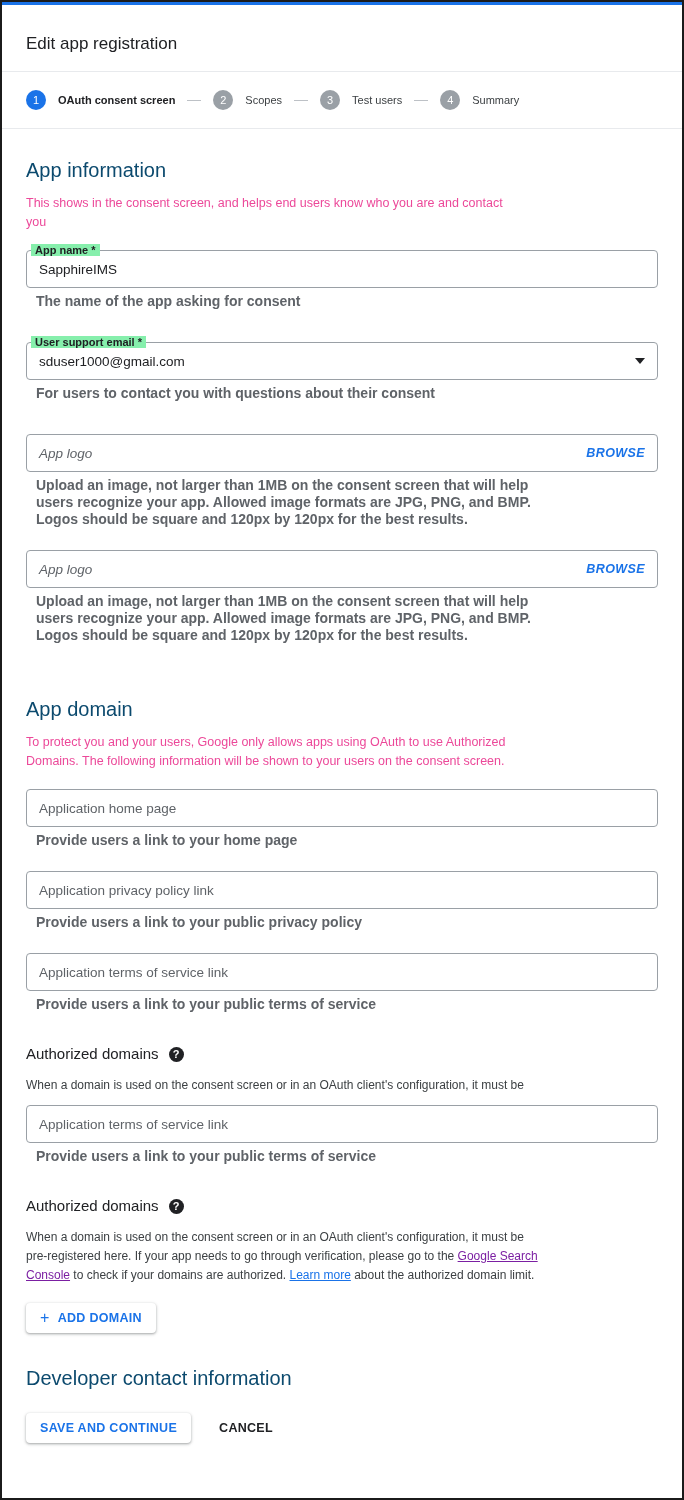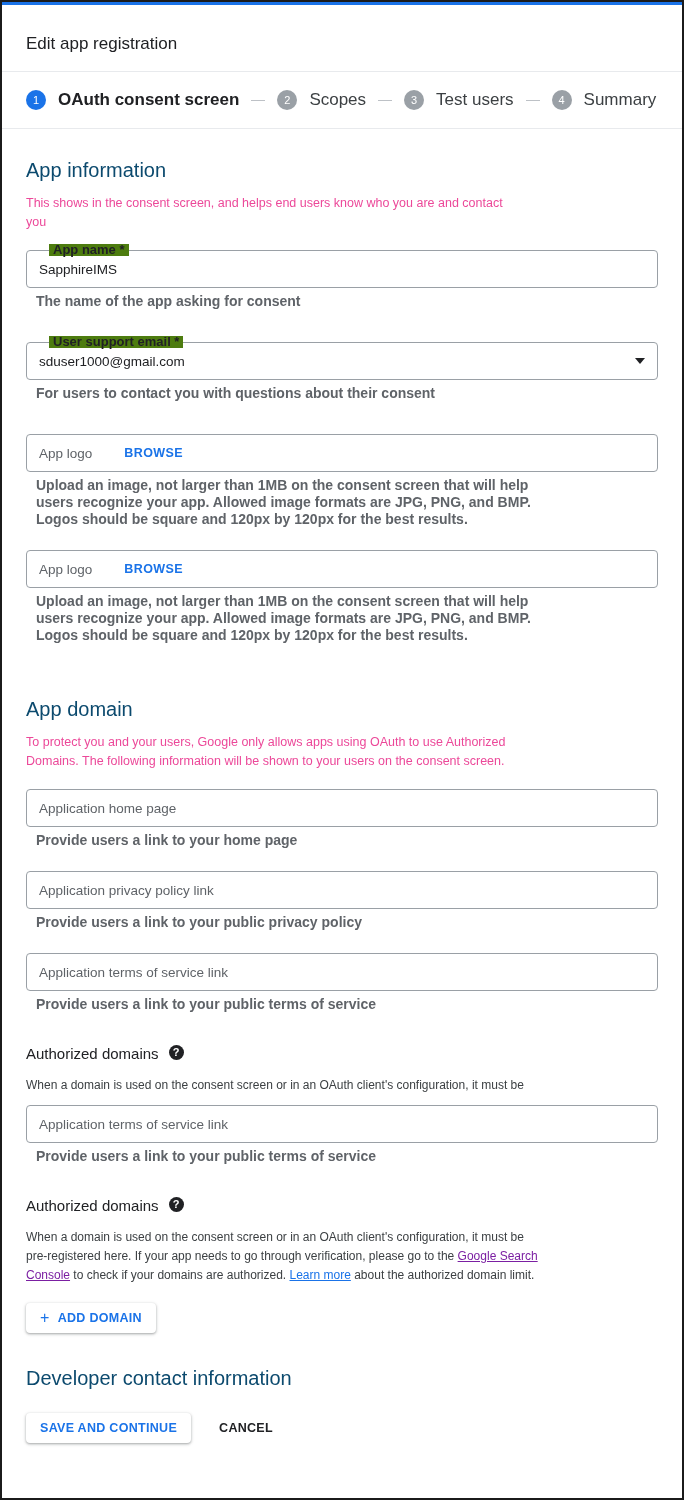--- a/index.html
+++ b/index.html
@@ -74,21 +74,21 @@
     line-height: 20px;
     text-align: center;
     font-weight: 500;
     flex: 0 0 auto;
   }
   .step.is-active .step-badge {
     background: #1a73e8;
   }
   .step-label {
     margin-left: 12px;
-    font-size: 17px;
+    font-size: 11px;
     color: #3c4043;
   }
   .step.is-active .step-label {
     font-weight: 700;
     color: #202124;
   }
   .step-sep {
     width: 14px;
     height: 1px;
     background: #bdc1c6;
@@ -137,24 +137,24 @@
     display: flex;
     align-items: center;
     padding: 0 12px;
   }
   .outlined-field.has-float-label {
     margin-top: 10px;
   }
   .float-label {
     position: absolute;
     top: -7px;
-    left: 22px;
-    background: #4d7c0f;
+    left: 4px;
+    background: #86efac;
     padding: 0 4px;
-    font-size: 13px;
+    font-size: 11px;
     line-height: 12px;
     color: #202124;
     font-weight: 600;
     white-space: nowrap;
   }
   .field-value {
     font-size: 13.5px;
     color: #202124;
   }
   .field-placeholder {
@@ -175,21 +175,22 @@
   }
   .helper-text.wide {
     max-width: 512px;
   }
   .spacer-18 { height: 18px; }
   .spacer-28 { height: 28px; }
   .spacer-44 { height: 44px; }
 
   
   .browse-field {
-    justify-content: flex-start;
+    justify-content: space-between;
+    font-style: italic;
   }
   .browse-link {
     font-size: 12.5px;
     font-weight: 600;
     color: #1a73e8;
     letter-spacing: .4px;
     cursor: pointer;
     margin-left: 32px;
   }
 
@@ -199,21 +200,21 @@
     width: 0;
     height: 0;
     border-left: 5px solid transparent;
     border-right: 5px solid transparent;
     border-top: 6px solid #202124;
   }
 
   
   .title-row {
     display: flex;
-    align-items: flex-start;
+    align-items: flex-end;
     gap: 10px;
     margin-bottom: 14px;
   }
   .help-icon {
     width: 15px;
     height: 15px;
     border-radius: 50%;
     background: #202124;
     color: #ffffff;
     font-size: 11px;

